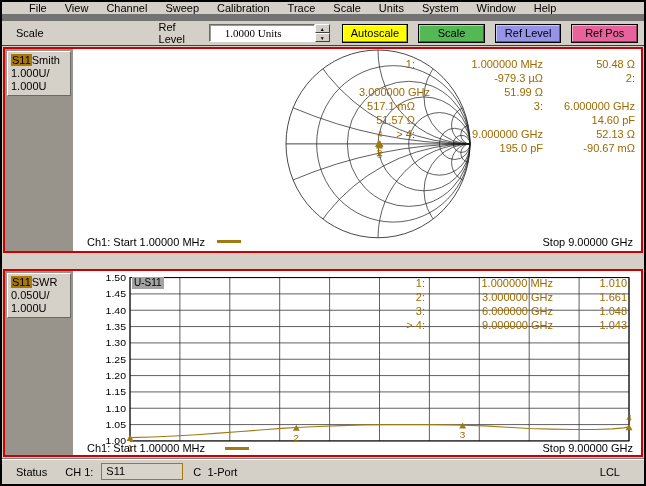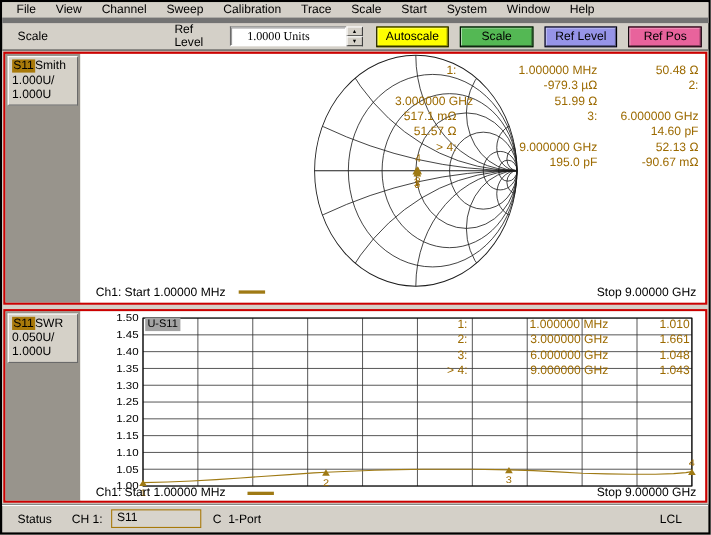--- a/index.html
+++ b/index.html
@@ -1,43 +1,43 @@
 <!DOCTYPE html>
 <html><head>
 <meta charset="utf-8">
 <style>
   * { margin:0; padding:0; box-sizing:border-box; }
   html,body { width:646px; height:486px; background:#000; }
   body { font-family:"Liberation Sans", sans-serif; font-size:11px; color:#000; }
   .window { width:646px; height:486px; border:2px solid #000; background:#d4d0c8;
             display:flex; flex-direction:column; }
   
-  .menubar { height:19px; display:flex; align-items:center; padding-left:4px;
-             background:#d4d0c8; border-bottom:5px solid #737373; flex:0 0 auto; }
+  .menubar { height:19px; display:flex; align-items:center; padding-left:18px;
+             background:#d4d0c8; border-bottom:7px solid #737373; flex:0 0 auto; }
   .menu-item { padding:2px 9px; cursor:default; }
   
   .toolbar { height:24px; display:flex; align-items:center; padding:0 6px; flex:0 0 auto; }
   .tb-mode { margin-left:8px; }
   .tb-reflabel { margin-left:115px; }
   .tb-input { width:106px; height:18px; margin-left:4px; background:#fff;
               border:1px solid; border-color:#6b6b6b #fff #fff #6b6b6b;
               box-shadow:inset 1px 1px 0 #9a9a9a; padding:2px 15px; font-size:11px;
               font-family:Liberation Serif, serif; }
   .spinner { width:15px; height:18px; display:flex; flex-direction:column; }
   .spin-btn { flex:1; background:#d4d0c8; border:1px solid; border-color:#fff #404040 #404040 #fff;
               font-size:5px; line-height:6px; text-align:center; padding:0; color:#000; }
   .tb-btn { width:67px; height:19px; margin-left:10px; border:1px solid #000;
             font-size:11px; font-family:"Liberation Sans",sans-serif;
             box-shadow:inset -1px -1px 0 rgba(0,0,0,.4), inset 1px 1px 0 rgba(255,255,255,.5); }
   .tb-btn:first-of-type { margin-left:12px; }
   
   .panels { flex:1 1 auto; border-top:1px solid #404040; padding:1px; display:flex;
             flex-direction:column; background:#d4d0c8; }
   .panel { border:2px solid #cc0000; background:#d4d0c8; display:flex; }
-  .panel-top { height:230px; margin-bottom:4px; }
+  .panel-top { height:206px; margin-bottom:16px; }
   .panel-bottom { flex:1 1 auto; }
   .sidebar { width:68px; background:#98948c; flex:0 0 auto; padding:2px; }
   .trace-box { background:#d5d1c8; border:1px solid; border-color:#fff #6a6a6a #6a6a6a #fff;
                padding:2px 3px; line-height:13px; }
   .param-chip { padding:0 1px; color:#000; }
   .chartarea { flex:1 1 auto; background:#fff; position:relative; overflow:hidden; }
   .chartarea svg { position:absolute; left:0; top:0; width:100%; height:100%; }
   .readout { position:absolute; display:grid; grid-template-columns:56px 128px 92px;
              font-size:11px; line-height:14px; text-align:right; }
   .readout span { white-space:pre; }
@@ -60,21 +60,21 @@
 <div class="window">
 
   <nav class="menubar" id="menu-bar">
       <span class="menu-item">File</span>
       <span class="menu-item">View</span>
       <span class="menu-item">Channel</span>
       <span class="menu-item">Sweep</span>
       <span class="menu-item">Calibration</span>
       <span class="menu-item">Trace</span>
       <span class="menu-item">Scale</span>
-      <span class="menu-item">Start</span>
+      <span class="menu-item">Units</span>
       <span class="menu-item">System</span>
       <span class="menu-item">Window</span>
       <span class="menu-item">Help</span>
     </nav>
 
   <div class="toolbar">
     <span class="tb-mode">Scale</span>
     <span class="tb-reflabel">Ref Level</span>
     <input class="tb-input" value="1.0000 Units" style="">
     <span class="spinner">

